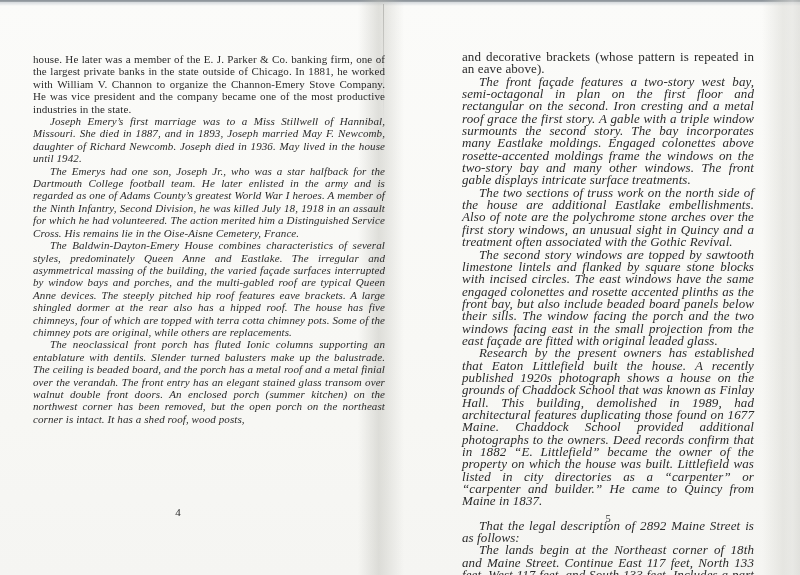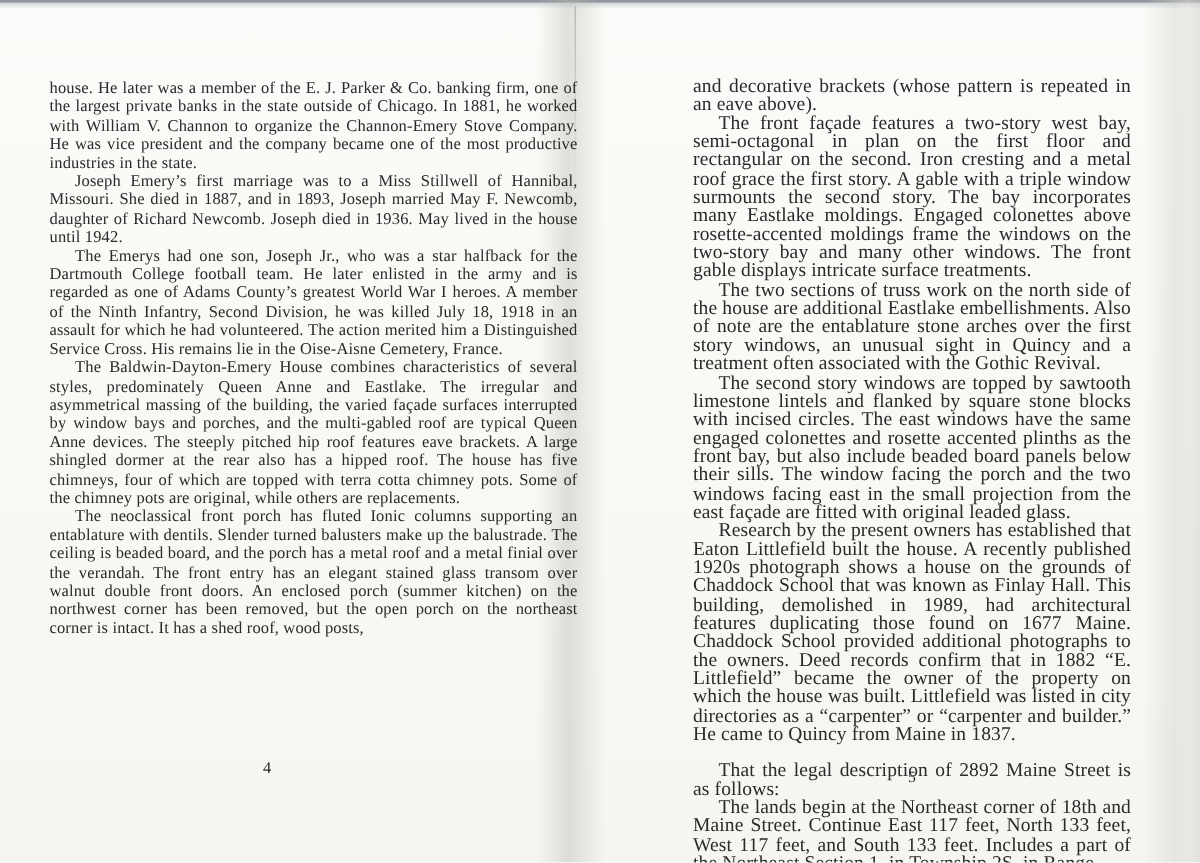--- a/index.html
+++ b/index.html
@@ -35,21 +35,21 @@
   }
   .page-text {
     position: absolute;
     color: #2a2a2a;
     text-align: justify;
     letter-spacing: 0.1px;
   }
   .left-text  { left: 33px;  top: 53px; width: 352px; font-size: 11px;  line-height: 12.4px; }
   .right-text { left: 462px; top: 51px; width: 292px; font-size: 13px; line-height: 12.35px; }
   .para { margin: 0; }
-  .para.indent { text-indent: 17px; }
+  .para.indent { text-indent: 17px; font-style: italic; }
   .section-gap { height: 12px; }
   .section-number { font-weight: bold; margin-right: 6px; }
   .section-title  { font-weight: bold; text-decoration: underline; }
   .page-number { position: absolute; color: #2a2a2a; text-align: center; font-size: 11px; }
   .page-number.left  { left: 33px;  top: 506px; width: 290px; }
   .page-number.right { left: 462px; top: 513px; width: 292px; font-size: 10.5px; }
 </style>
 </head>
 <body>
 
@@ -64,21 +64,21 @@
     <p class="para indent">Joseph Emery’s first marriage was to a Miss Stillwell of Hannibal, Missouri.  She died in 1887, and in 1893, Joseph married May F. Newcomb, daughter of Richard Newcomb.  Joseph died in 1936.  May lived in the house until 1942.</p>
     <p class="para indent">The Emerys had one son, Joseph Jr., who was a star halfback for the Dartmouth College football team.  He later enlisted in the army and is regarded as one of Adams County’s greatest World War I heroes.  A member of the Ninth Infantry, Second Division, he was killed July 18, 1918 in an assault for which he had volunteered.  The action merited him a Distinguished Service Cross.  His remains lie in the Oise-Aisne Cemetery, France.</p>
     <p class="para indent">The Baldwin-Dayton-Emery House combines characteristics of several styles, predominately Queen Anne and Eastlake.  The irregular and asymmetrical massing of the building, the varied façade surfaces interrupted by window bays and porches, and the multi-gabled roof are typical Queen Anne devices.  The steeply pitched hip roof features eave brackets.  A large shingled dormer at the rear also has a hipped roof.  The house has five chimneys, four of which are topped with terra cotta chimney pots.  Some of the chimney pots are original, while others are replacements.</p>
     <p class="para indent">The neoclassical front porch has fluted Ionic columns supporting an entablature with dentils.  Slender turned balusters make up the balustrade.  The ceiling is beaded board, and the porch has a metal roof and a metal finial over the verandah.  The front entry has an elegant stained glass transom over walnut double front doors.  An enclosed porch (summer kitchen) on the northwest corner has been removed, but the open porch on the northeast corner is intact.  It has a shed roof, wood posts,</p>
   </div>
   <div class="page-number left">4</div>
 
   <div class="page-text right-text">
     <p class="para">and decorative brackets (whose pattern is repeated in an eave above).</p>
     <p class="para indent">The front façade features a two-story west bay, semi-octagonal in plan on the first floor and rectangular on the second.  Iron cresting and a metal roof grace the first story.  A gable with a triple window surmounts the second story.  The bay incorporates many Eastlake moldings.  Engaged colonettes above rosette-accented moldings frame the windows on the two-story bay and many other windows.  The front gable displays intricate surface treatments.</p>
-    <p class="para indent">The two sections of truss work on the north side of the house are additional Eastlake embellishments.  Also of note are the entablature stone arches over the first story windows, an unusual sight in Quincy and a treatment often associated with the Gothic Revival.</p>
+    <p class="para indent">The two sections of truss work on the north side of the house are additional Eastlake embellishments.  Also of note are the polychrome stone arches over the first story windows, an unusual sight in Quincy and a treatment often associated with the Gothic Revival.</p>
     <p class="para indent">The second story windows are topped by sawtooth limestone lintels and flanked by square stone blocks with incised circles.  The east windows have the same engaged colonettes and rosette accented plinths as the front bay, but also include beaded board panels below their sills.  The window facing the porch and the two windows facing east in the small projection from the east façade are fitted with original leaded glass.</p>
     <p class="para indent">Research by the present owners has established that Eaton Littlefield built the house.  A recently published 1920s photograph shows a house on the grounds of Chaddock School that was known as Finlay Hall.  This building, demolished in 1989, had architectural features duplicating those found on 1677 Maine.  Chaddock School provided additional photographs to the owners.  Deed records confirm that in 1882 “E. Littlefield” became the owner of the property on which the house was built.  Littlefield was listed in city directories as a “carpenter” or “carpenter and builder.”  He came to Quincy from Maine in 1837.</p>
     <div class="section-gap"></div>
     <p class="para indent">That the legal description of 2892 Maine Street is as follows:</p>
     <p class="para indent">The lands begin at the Northeast corner of 18th and Maine Street.  Continue East 117 feet, North 133 feet, West 117 feet, and South 133 feet.  Includes a part of the Northeast Section 1, in Township 2S, in Range</p>
   </div>
   <div class="page-number right">5</div>
 </div>
 
 </body></html>

